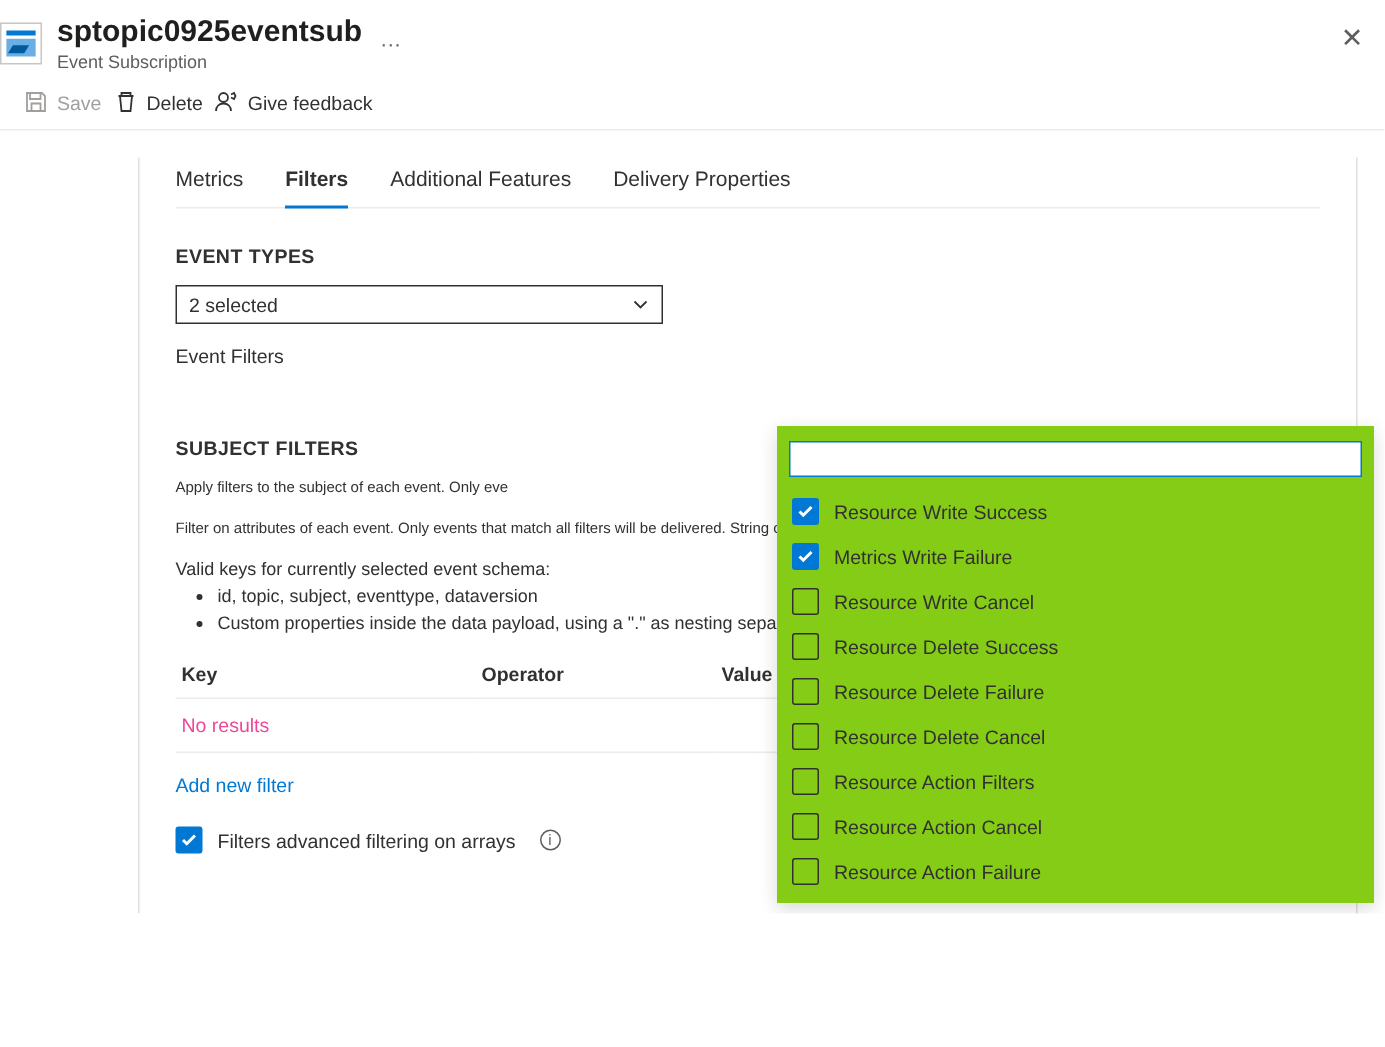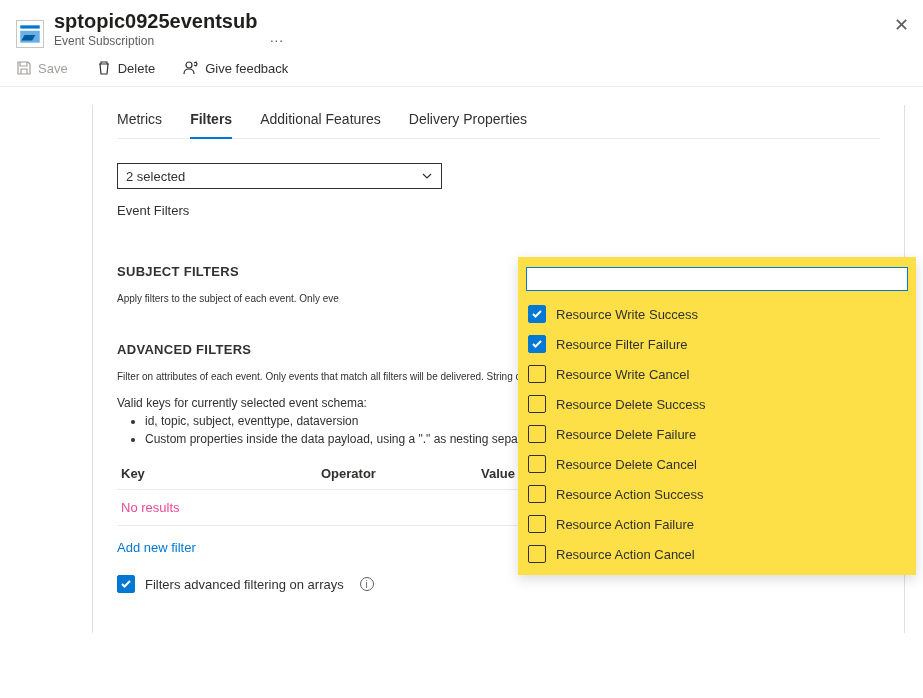--- a/index.html
+++ b/index.html
@@ -5,43 +5,43 @@
     * { box-sizing: border-box; margin: 0; padding: 0; }
     body {
       font-family: "Segoe UI", -apple-system, sans-serif;
       font-size: 13px;
       color: #323130;
       background: #fff;
       width: 923px;
     }
     .header {
       display: flex;
-      align-items: flex-end;
-      padding: 10px 16px 6px 16px;
+      align-items: center;
+      padding: 10px 16px 6px 0;
       position: relative;
     }
     .header-icon {
       width: 28px;
       height: 28px;
       margin-right: 10px;
       border: 1px solid #c8c6c4;
       display: flex;
       align-items: center;
       justify-content: center;
       background: #fff;
     }
     .header-title { font-size: 20px; font-weight: 600; color: #201f1e; }
     .header-subtitle { font-size: 12px; color: #605e5c; margin-top: 1px; }
     .header-more { color: #605e5c; margin-left: 12px; font-size: 14px; cursor: pointer; }
     .header-close { position: absolute; right: 14px; top: 14px; font-size: 18px; color: #605e5c; cursor: pointer; font-weight: 400; }
     .toolbar {
       display: flex;
       align-items: center;
       padding: 6px 16px 10px 16px;
-      gap: 28px;
+      gap: 8px;
       border-bottom: 1px solid #edebe9;
     }
     .toolbar-item { display: flex; align-items: center; gap: 6px; cursor: pointer; color: #323130; }
     .toolbar-item.disabled { color: #a19f9d; cursor: default; }
     .toolbar-item svg { width: 16px; height: 16px; }
     .panel {
       margin: 0 18px 0 92px;
       border-left: 1px solid #e1dfdd;
       border-right: 1px solid #e1dfdd;
       padding: 0 24px 40px 24px;
@@ -76,21 +76,21 @@
       justify-content: space-between;
       padding: 0 8px;
       cursor: pointer;
       position: relative;
     }
     .dropdown-panel {
       position: absolute;
       left: 401px;
       top: 94px;
       width: 398px;
-      background: #fde047;
+      background: #84cc16;
       box-shadow: 0 4px 12px rgba(0,0,0,0.15);
       z-index: 20;
       padding: 10px 0 6px 0;
     }
     .dropdown-search {
       margin: 0 8px 8px 8px;
       height: 24px;
       border: 1px solid #0078d4;
       display: block;
       padding: 0 6px;
@@ -174,20 +174,21 @@
 
 <div class="panel">
 
   <div class="tabs">
     <div class="tab">Metrics</div>
     <div class="tab active">Filters</div>
     <div class="tab">Additional Features</div>
     <div class="tab">Delivery Properties</div>
   </div>
 
+  <div class="section-title">EVENT TYPES</div>
 
   <div style="position:relative;">
     <div class="field-row">
       <div class="dropdown">
         <span>2 selected</span>
         <svg width="12" height="12" viewBox="0 0 12 12">
             <path fill="none" stroke="#323130" stroke-width="1.2" d="M2 4l4 4 4-4"></path>
           </svg>
       </div>
     </div>
@@ -205,58 +206,57 @@
               </svg>
             </span>
             <span>Resource Write Success</span>
           </div>
           <div class="dd-item">
             <span class="chk checked">
               <svg viewBox="0 0 12 12">
                 <path fill="none" stroke="#fff" stroke-width="2" d="M2 6l2.5 2.5L10 3"></path>
               </svg>
             </span>
-            <span>Resource Filter Failure</span>
+            <span>Metrics Write Failure</span>
           </div>
           <div class="dd-item">
             <span class="chk"></span>
             <span>Resource Write Cancel</span>
           </div>
           <div class="dd-item">
             <span class="chk"></span>
             <span>Resource Delete Success</span>
           </div>
           <div class="dd-item">
             <span class="chk"></span>
             <span>Resource Delete Failure</span>
           </div>
           <div class="dd-item">
             <span class="chk"></span>
             <span>Resource Delete Cancel</span>
           </div>
           <div class="dd-item">
             <span class="chk"></span>
-            <span>Resource Action Success</span>
+            <span>Resource Action Filters</span>
+          </div>
+          <div class="dd-item">
+            <span class="chk"></span>
+            <span>Resource Action Cancel</span>
           </div>
           <div class="dd-item">
             <span class="chk"></span>
             <span>Resource Action Failure</span>
-          </div>
-          <div class="dd-item">
-            <span class="chk"></span>
-            <span>Resource Action Cancel</span>
           </div>
         </div>
     </div>
   </div>
 
   <div class="section-title" style="margin-top:46px;">SUBJECT FILTERS</div>
   <div class="help-text">Apply filters to the subject of each event. Only eve</div>
 
-  <div class="section-title" style="margin-top:36px;">ADVANCED FILTERS</div>
   <div class="help-text">
     <span>Filter on attributes of each event. Only events that match all filters will be delivered. String comparisons are case-insensitive. </span><a href="#">Learn more</a>
   </div>
   <div class="valid-keys">
     <div>Valid keys for currently selected event schema:</div>
     <ul id="valid-keys-list">
         <li>id, topic, subject, eventtype, dataversion</li>
         <li>Custom properties inside the data payload, using a "." as nesting separator (e.g. data.key1.key2)</li>
       </ul>
   </div>

